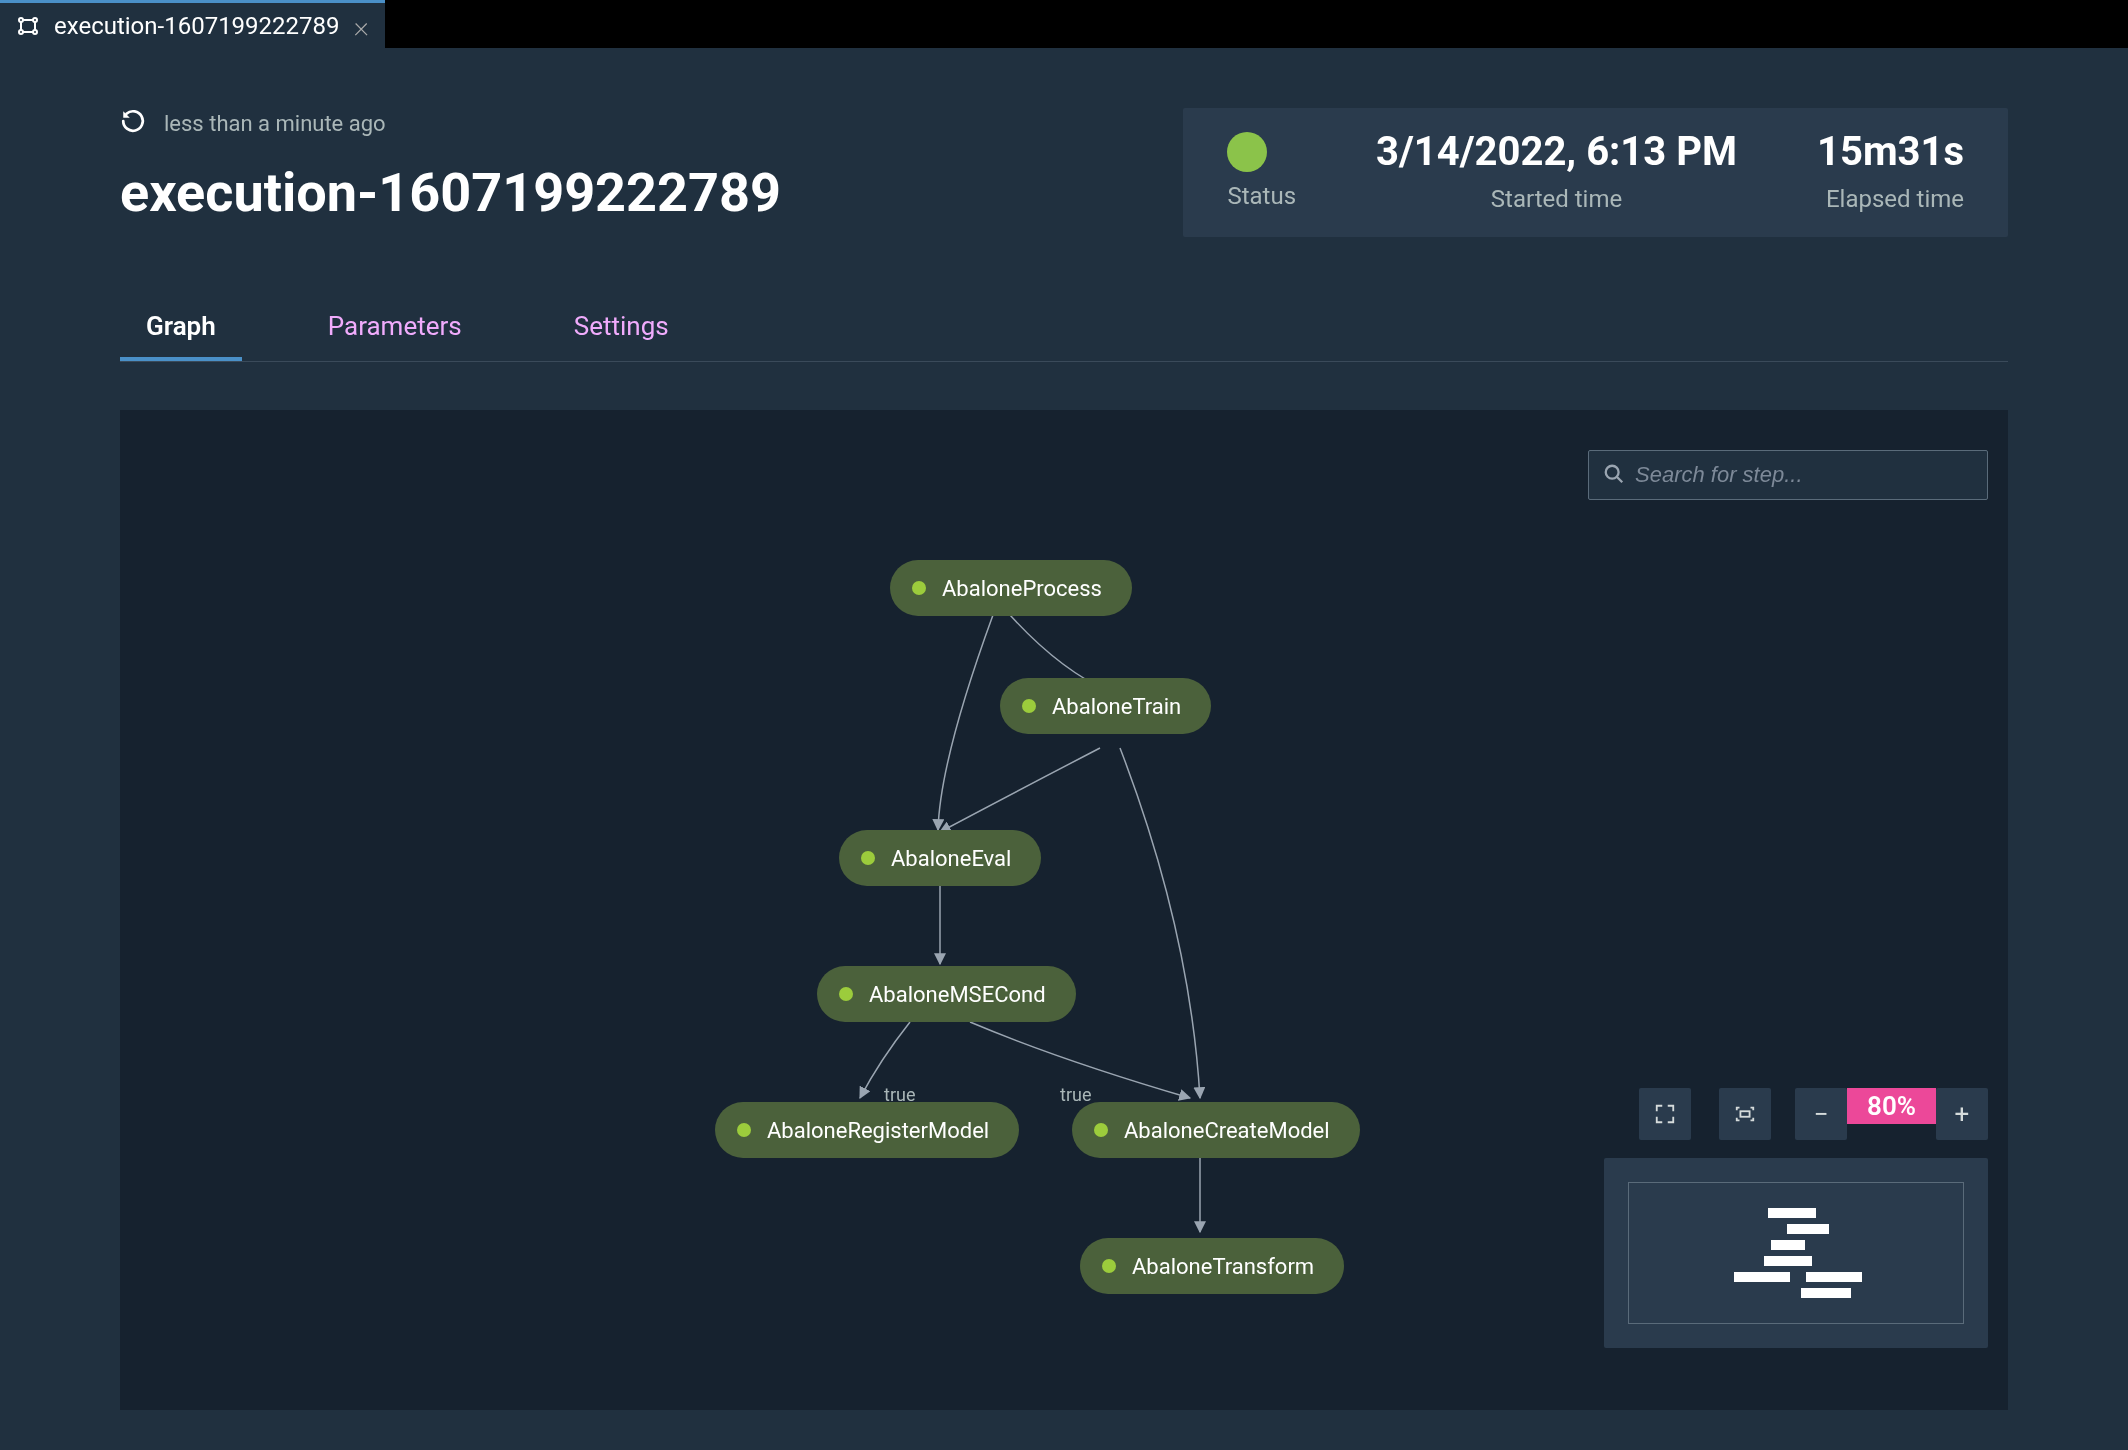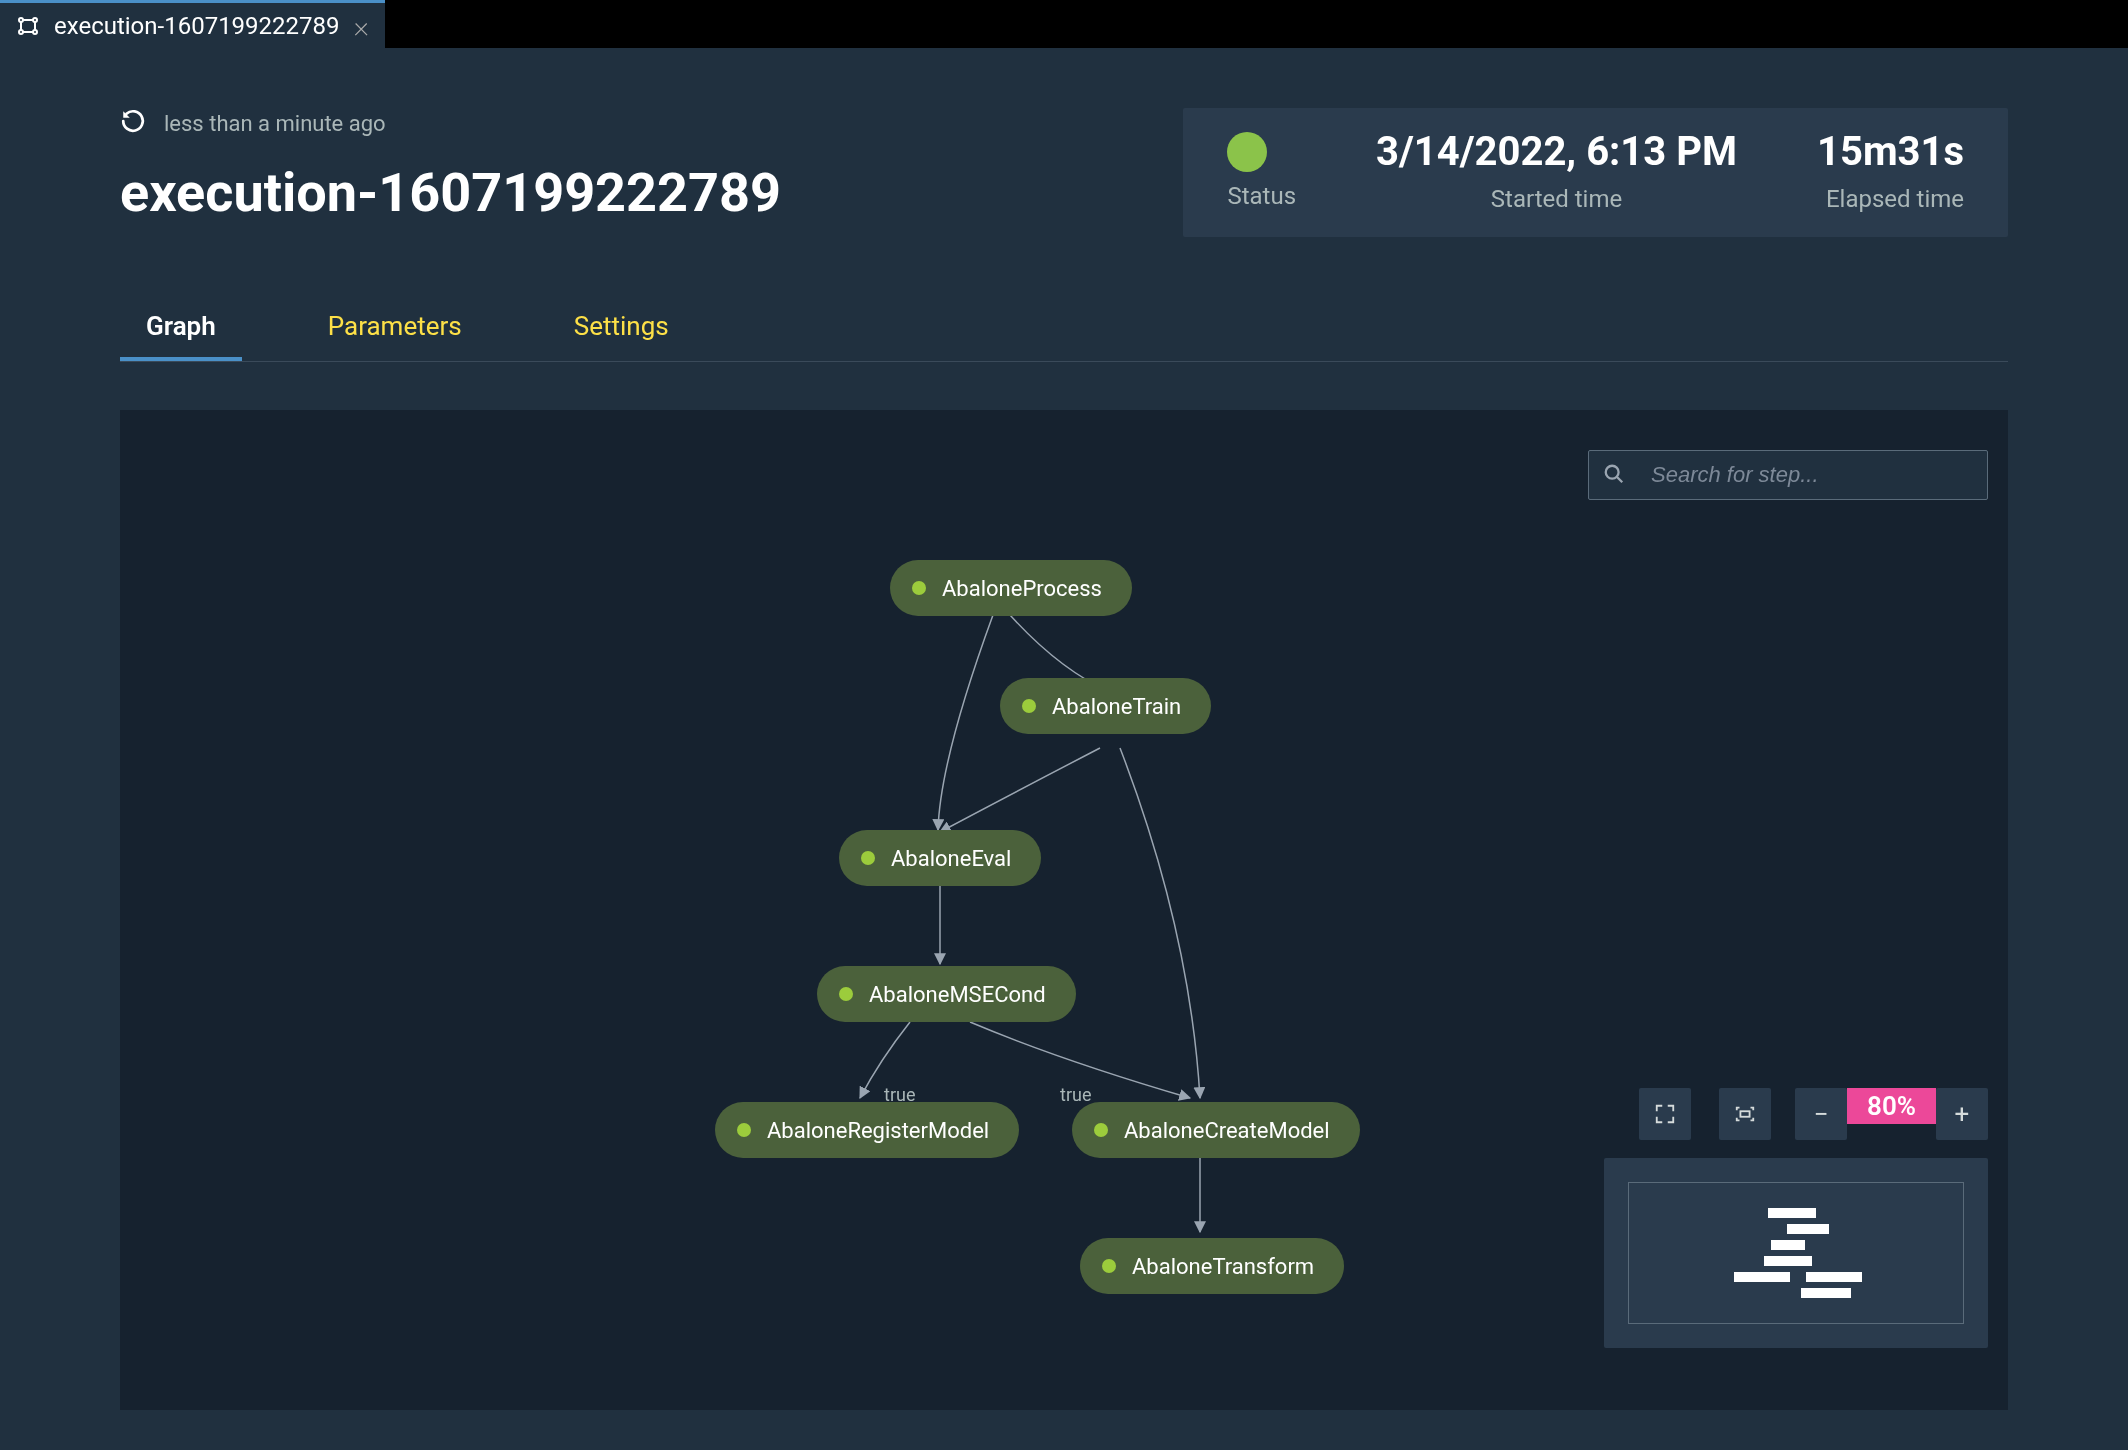--- a/index.html
+++ b/index.html
@@ -115,21 +115,21 @@
 }
 .tabs-nav {
   margin-top: 60px;
   border-bottom: 1px solid #3a4a5a;
   display: flex;
   gap: 60px;
 }
 .tab-item {
   padding: 14px 26px 16px 26px;
   font-size: 26px;
-  color: #fde047;
+  color: #f0abfc;
   cursor: pointer;
   border-bottom: 4px solid transparent;
 }
 .tab-item.active {
   color: #fff;
   font-weight: 600;
   border-bottom: 4px solid #4a90c8;
 }
 .graph-canvas {
   margin-top: 48px;
@@ -142,21 +142,21 @@
   top: 40px;
   right: 20px;
   width: 400px;
   height: 50px;
   background: #20303f;
   border: 1px solid #5a6b7a;
   border-radius: 2px;
   display: flex;
   align-items: center;
   padding: 4px 14px;
-  gap: 26px;
+  gap: 10px;
 }
 .search-input {
   flex: 1;
   background: transparent;
   border: none;
   outline: none;
   color: #fff;
   font-size: 22px;
   font-style: italic;
 }

